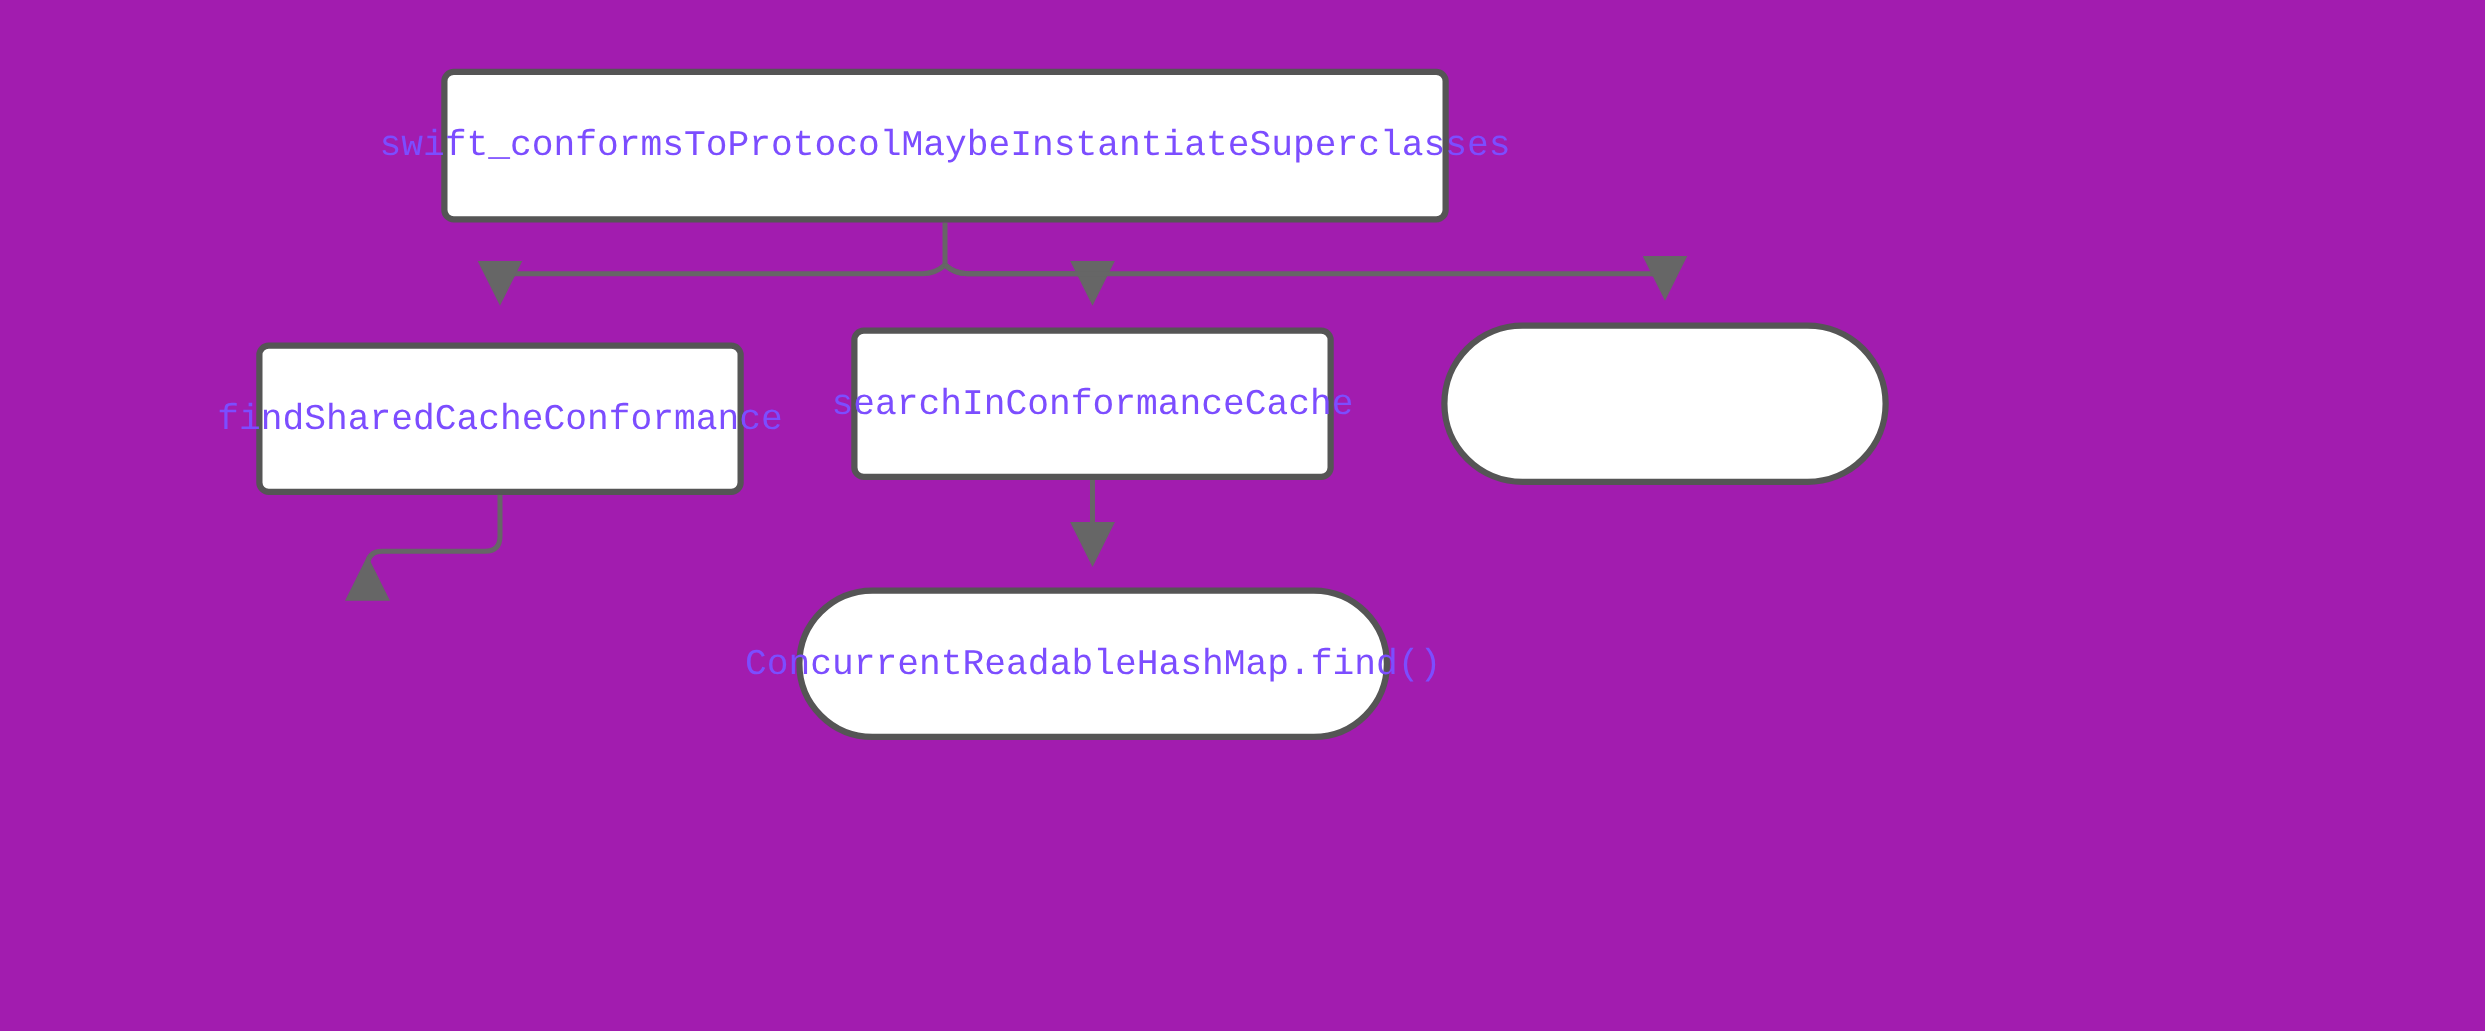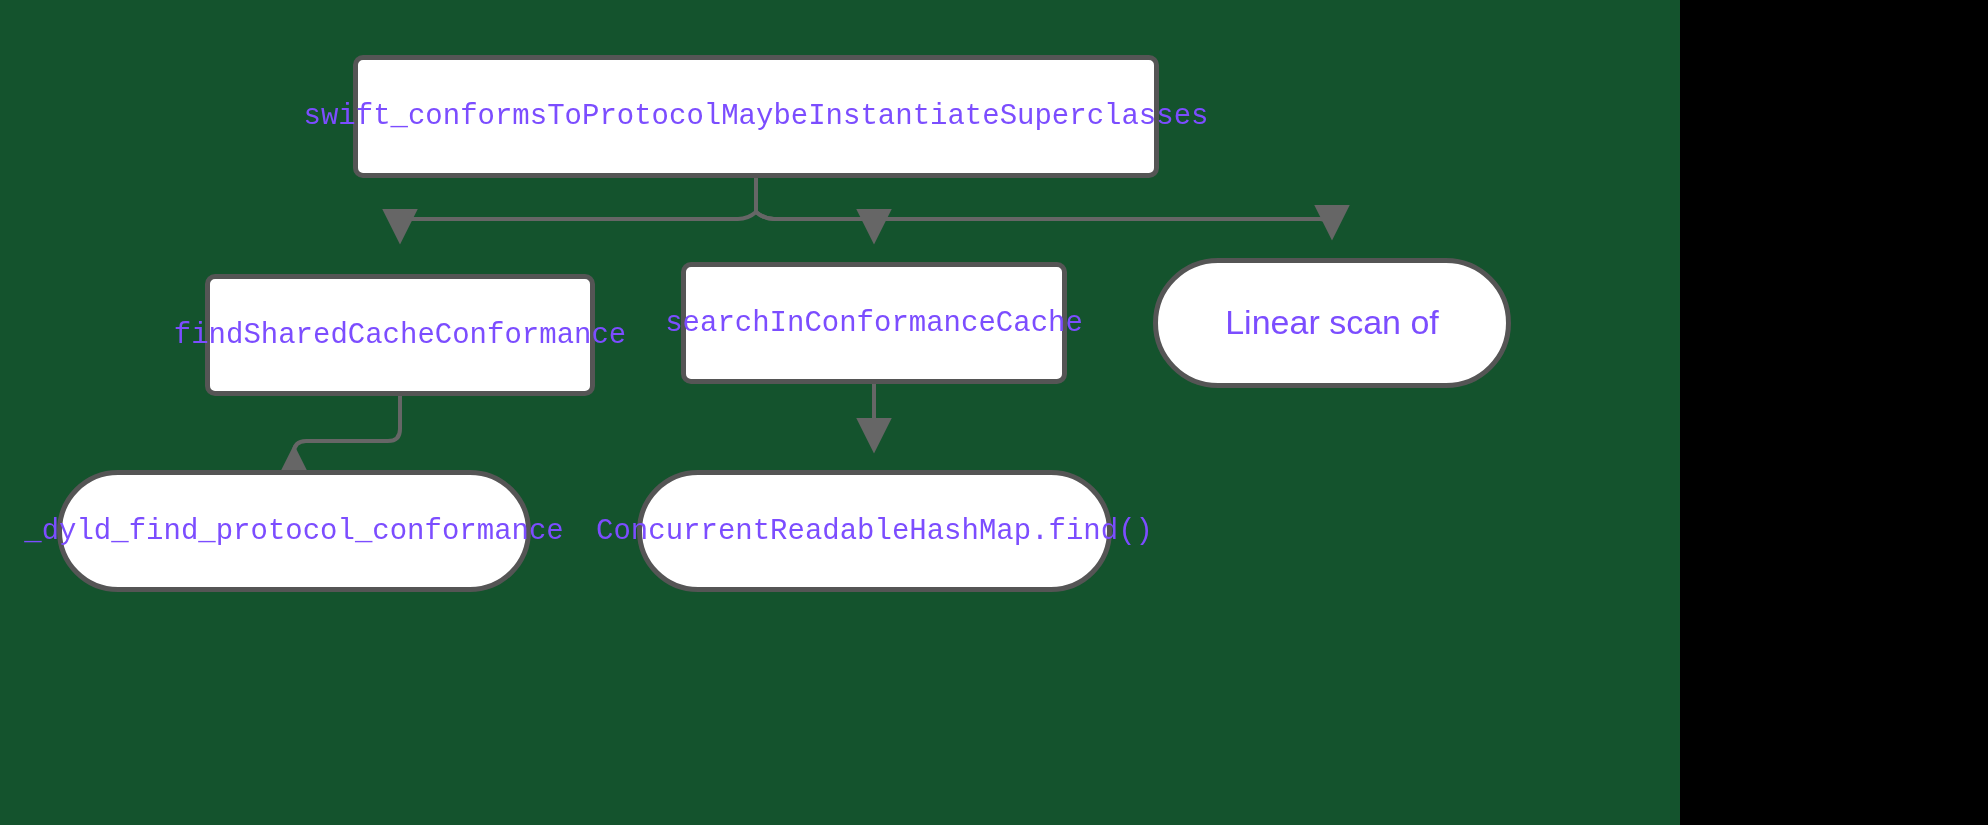--- a/index.html
+++ b/index.html
@@ -9,23 +9,23 @@
     background: #000000;
   }
   body {
     width: 1988px;
     height: 825px;
     overflow: hidden;
     font-family: "Liberation Sans", sans-serif;
   }
   #diagram-root {
     position: relative;
-    width: 1680px;
+    width: 1988px;
     height: 825px;
-    background: #14532d;
+    background: #a21caf;
   }
   #edge-layer {
     position: absolute;
     left: 0;
     top: 0;
     width: 1988px;
     height: 825px;
     pointer-events: none;
   }
   .node {
@@ -105,25 +105,22 @@
   <div class="node shape-rect node-mono" id="node-findshared">
     <span class="node-label">findSharedCacheConformance</span>
   </div>
 
   <div class="node shape-rect node-mono" id="node-searchin">
     <span class="node-label">searchInConformanceCache</span>
   </div>
 
   <div class="node shape-stadium node-sans" id="node-linear">
     <span class="node-label">
-      <span>Linear scan of</span><br>
+      <br>
     </span>
   </div>
 
-  <div class="node shape-stadium node-mono" id="node-dyld">
-    <span class="node-label">_dyld_find_protocol_conformance</span>
-  </div>
 
   <div class="node shape-stadium node-mono" id="node-hashmap">
     <span class="node-label">ConcurrentReadableHashMap.find()</span>
   </div>
 
 </div>
 
 </body></html>

